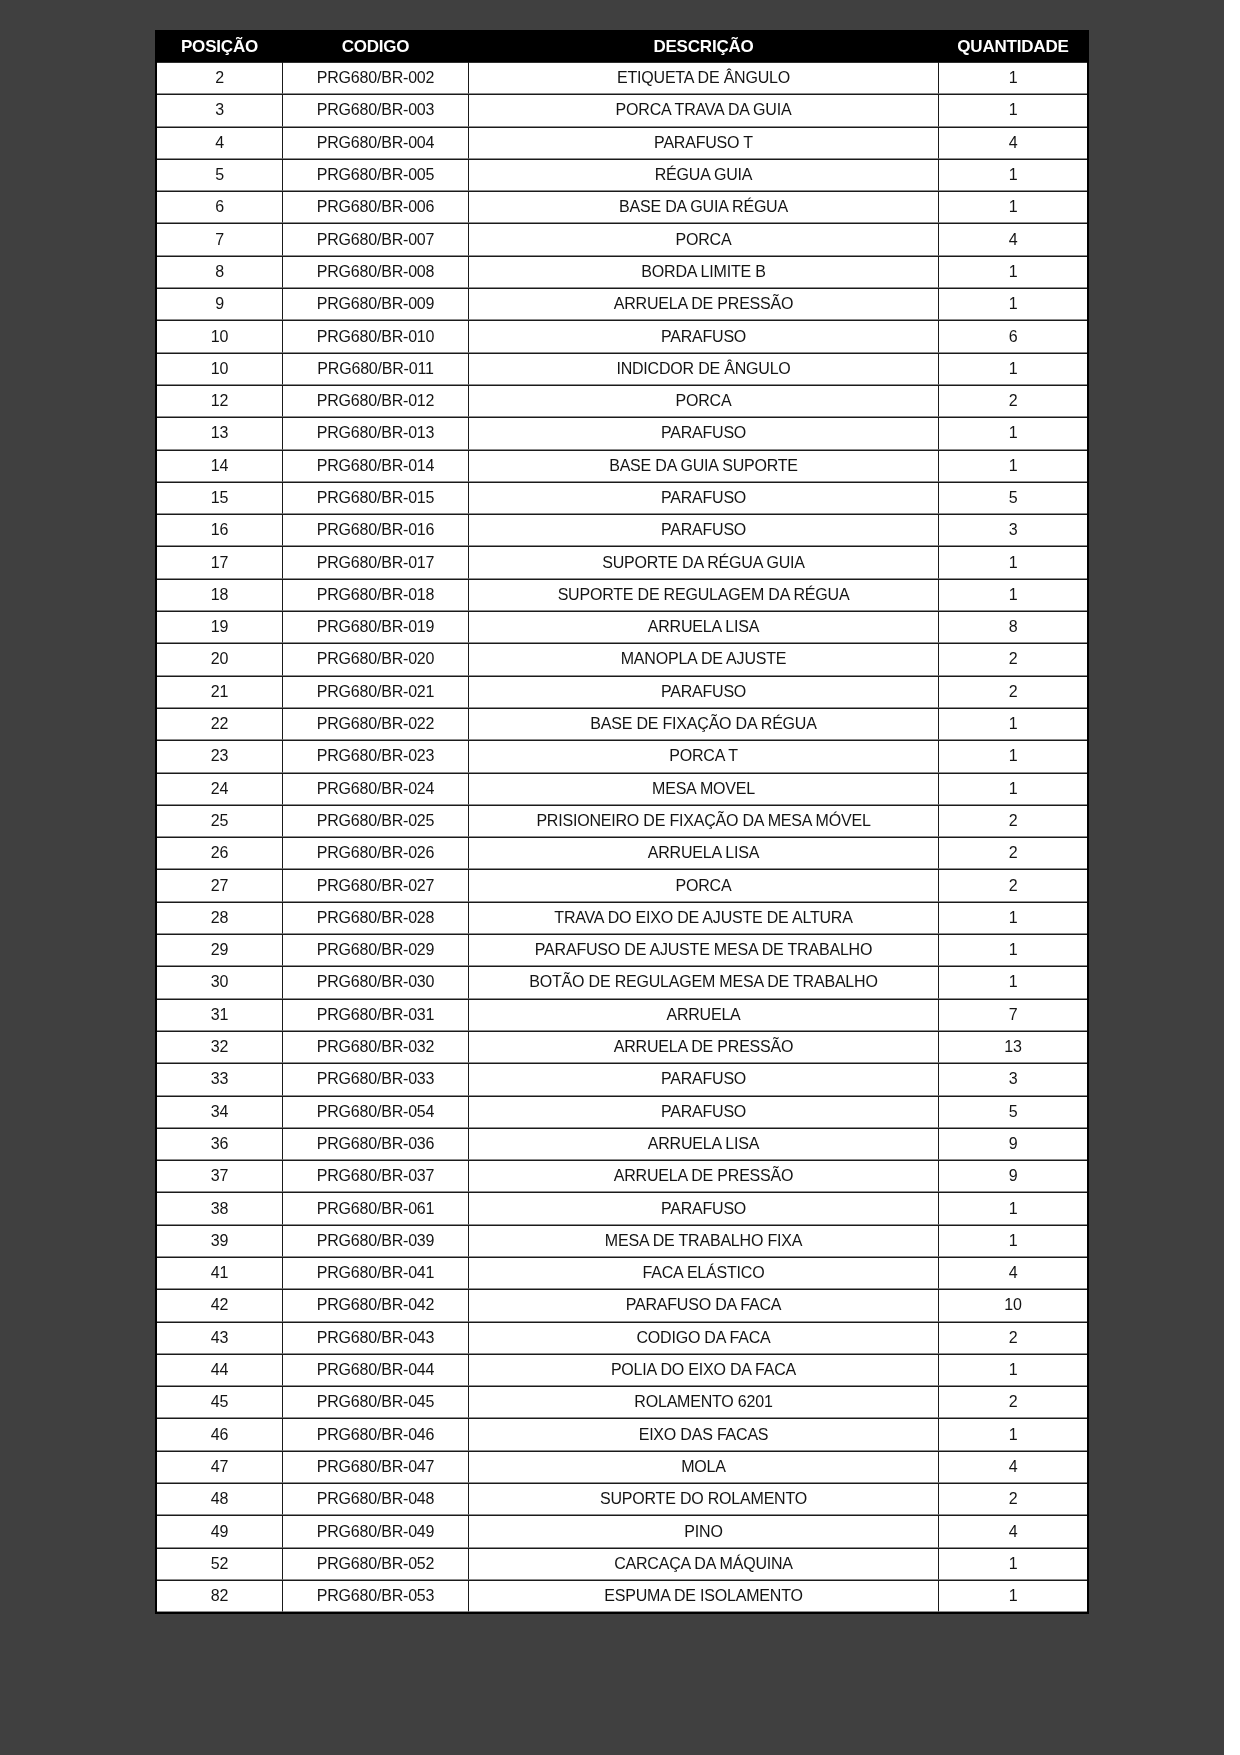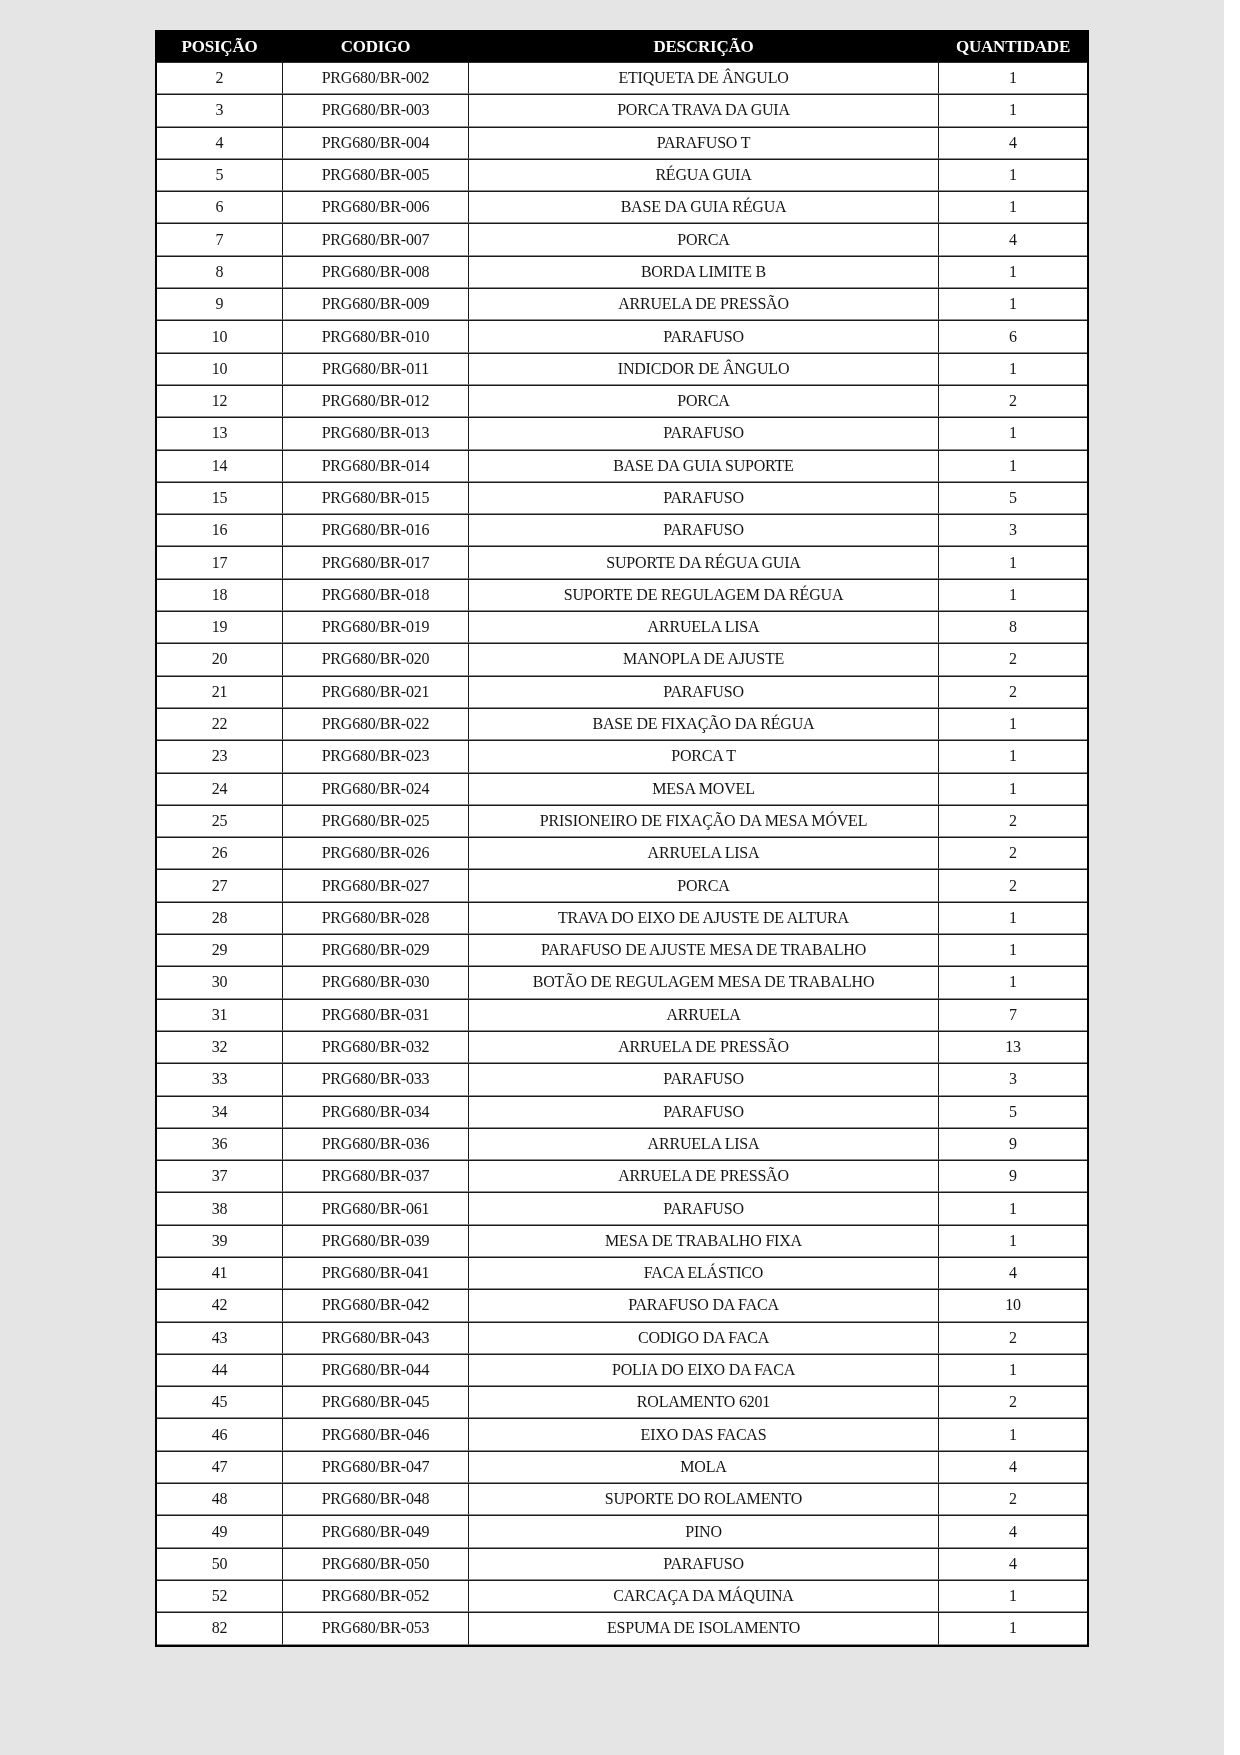--- a/index.html
+++ b/index.html
@@ -10,23 +10,22 @@
   body {
     width: 1240px;
     height: 1755px;
     font-family: "Liberation Sans", sans-serif;
     position: relative;
   }
   .page {
     position: relative;
     width: 1224px;
     height: 1755px;
-    background: #e5e5e5;
+    background: #404040;
     overflow: hidden;
-    font-family: Liberation Serif, serif;
   }
   table.parts-table {
     position: absolute;
     left: 155px;
     top: 30px;
     width: 930px;
     border-collapse: separate;
     border-spacing: 0;
     border: 2px solid #000000;
     table-layout: fixed;
@@ -278,21 +277,21 @@
           <td>13</td>
         </tr>
         <tr>
           <td>33</td>
           <td>PRG680/BR-033</td>
           <td>PARAFUSO</td>
           <td>3</td>
         </tr>
         <tr>
           <td>34</td>
-          <td>PRG680/BR-034</td>
+          <td>PRG680/BR-054</td>
           <td>PARAFUSO</td>
           <td>5</td>
         </tr>
         <tr>
           <td>36</td>
           <td>PRG680/BR-036</td>
           <td>ARRUELA LISA</td>
           <td>9</td>
         </tr>
         <tr>
@@ -358,26 +357,20 @@
         <tr>
           <td>48</td>
           <td>PRG680/BR-048</td>
           <td>SUPORTE DO ROLAMENTO</td>
           <td>2</td>
         </tr>
         <tr>
           <td>49</td>
           <td>PRG680/BR-049</td>
           <td>PINO</td>
-          <td>4</td>
-        </tr>
-        <tr>
-          <td>50</td>
-          <td>PRG680/BR-050</td>
-          <td>PARAFUSO</td>
           <td>4</td>
         </tr>
         <tr>
           <td>52</td>
           <td>PRG680/BR-052</td>
           <td>CARCAÇA DA MÁQUINA</td>
           <td>1</td>
         </tr>
         <tr>
           <td>82</td>

